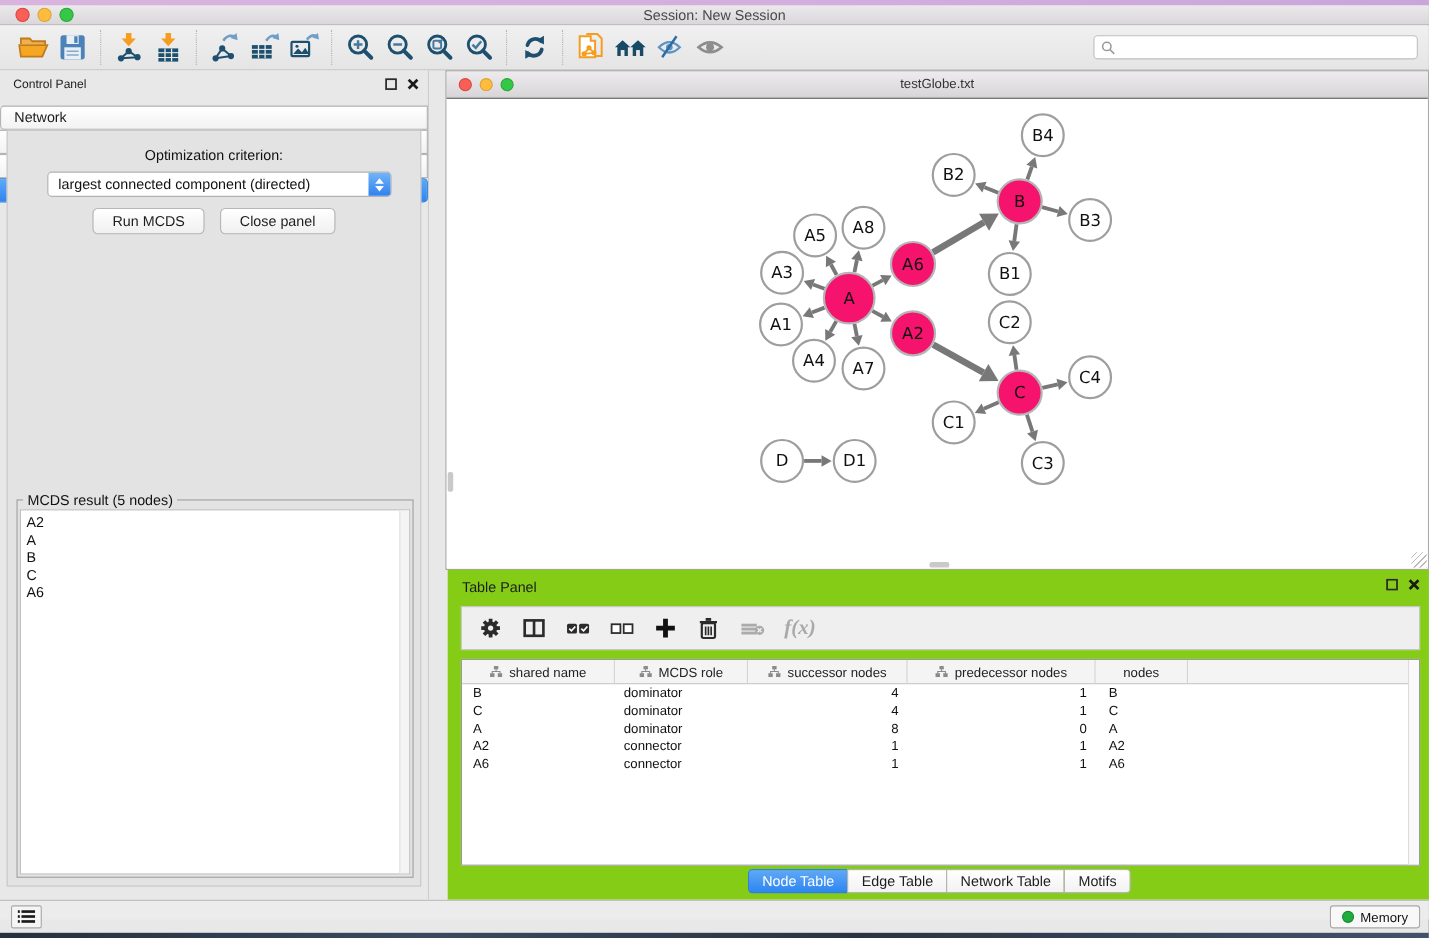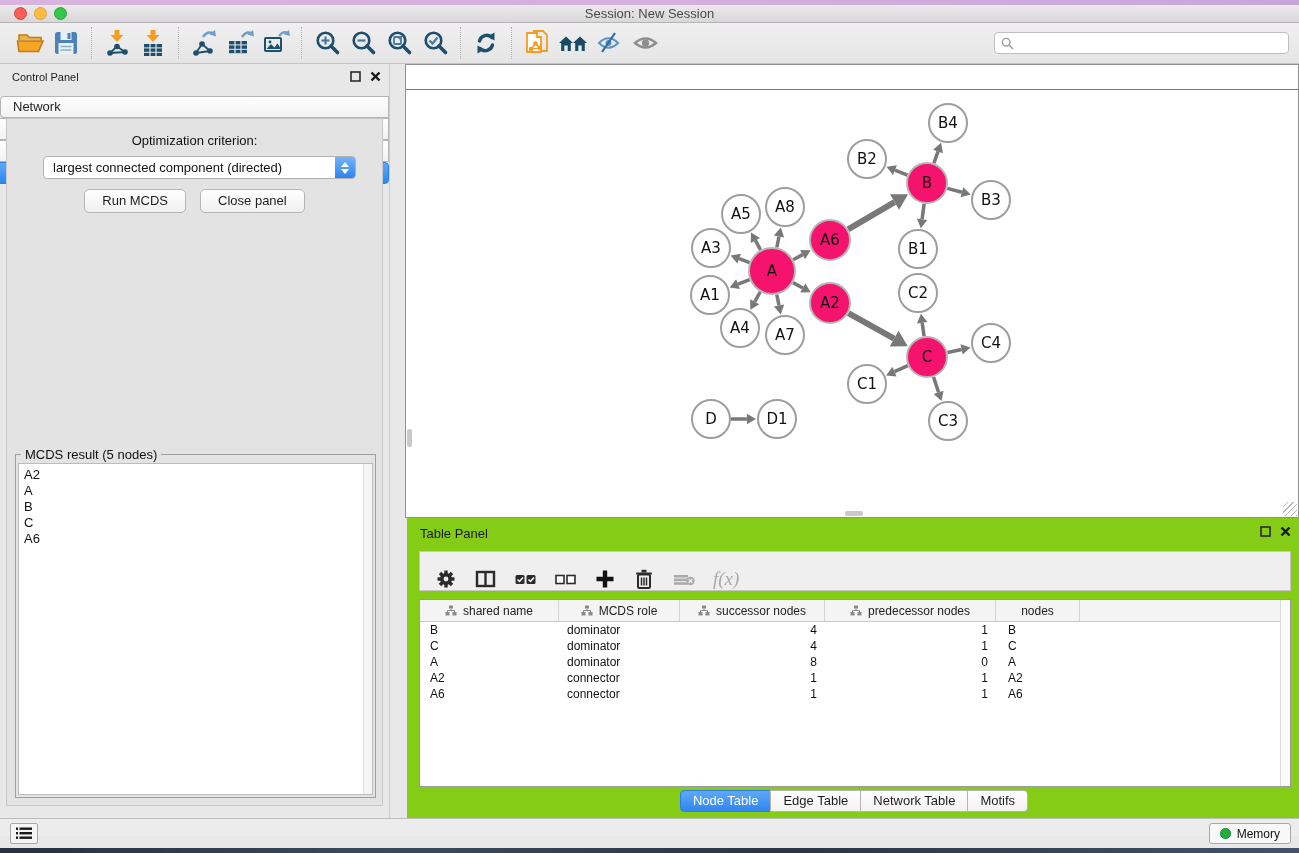--- a/index.html
+++ b/index.html
@@ -67,21 +67,21 @@
   .net-canvas{position:absolute;left:0;top:24px;right:0;bottom:0;background:#fff;border-top:1px solid #777;}
   .v-thumb{position:absolute;left:1px;top:339px;width:5px;height:18px;background:#c9c9c9;border-radius:2px;}
   .h-thumb{position:absolute;left:439px;bottom:1px;width:18px;height:5px;background:#c9c9c9;border-radius:2px;}
   .grip{position:absolute;right:1px;bottom:1px;width:14px;height:14px;
         background:repeating-linear-gradient(135deg,transparent 0 3px,#b9b9b9 3px 4px);}
   
   .table-panel{position:absolute;left:407px;top:518px;width:894px;height:300px;background:#84cc16;}
   .tp-title{position:absolute;left:13px;top:8px;font-size:13px;color:#1c1c1c;}
   .tp-icons{position:absolute;right:10px;top:8px;display:flex;gap:9px;align-items:center;}
   .tp-toolbar{position:absolute;left:12px;right:10px;top:33px;height:40px;background:#efefef;
-              border:1px solid #c6c6c6;display:flex;align-items:flex-end;gap:17px;padding-left:15px;}
+              border:1px solid #c6c6c6;display:flex;align-items:center;gap:17px;padding-left:15px;font-weight:bold;}
   .fx{font-family:"Liberation Serif",serif;font-style:italic;font-size:19px;color:#a9a9a9;}
   .tp-table{position:absolute;left:12px;right:10px;top:81px;height:188px;background:#fff;border:1px solid #9b9b9b;overflow:hidden;}
   .tbl-head{display:flex;height:22px;background:#f4f4f4;border-bottom:1px solid #c9c9c9;}
   .th{display:flex;align-items:center;justify-content:center;gap:6px;font-size:12px;color:#222;
       border-right:1px solid #d4d4d4;height:100%;flex:0 0 auto;}
   .th.filler{border-right:none;flex:1 1 auto;}
   .tbl-row{display:flex;height:16px;align-items:center;}
   .td{font-size:12px;color:#111;flex:0 0 auto;white-space:nowrap;}
   .tbl-track{position:absolute;right:0;top:0;bottom:0;width:10px;background:#fafafa;border-left:1px solid #dcdcdc;}
   .tp-tabs{position:absolute;left:0;right:0;top:272px;display:flex;justify-content:center;}
@@ -324,20 +324,28 @@
               <div class="result-item">C</div>
               <div class="result-item">A6</div>
             </div>
           <div class="result-track"></div>
         </div>
       </div>
     </div>
   </div>
 
   <div class="net-window">
+    <div class="net-titlebar">
+      <div class="net-lights">
+        <div class="light red"></div>
+        <div class="light yellow"></div>
+        <div class="light green"></div>
+      </div>
+      <div class="net-title">testGlobe.txt</div>
+    </div>
     <div class="net-canvas">
       <svg id="graph-svg" width="892" height="429" viewBox="0 0 892 429">
           <line x1="343.61836564142186" y1="189.66385846138508" x2="332.0702997580501" y2="194.13407751301287" stroke="#787878" stroke-width="3.5"></line>
           <polygon points="323.5839300637559,197.41912384628804 330.17508071962214,189.2380949970739 333.9655187964781,199.03006002895185" fill="#787878"></polygon>
           <line x1="343.543265126549" y1="172.53270652312503" x2="333.1644883204532" y2="168.6193972355807" stroke="#787878" stroke-width="3.5"></line>
           <polygon points="324.64964301426966,165.4088817922656 335.0167087685196,163.7069864820133 331.31226787238677,173.5318079891481" fill="#787878"></polygon>
           <line x1="354.25116583901666" y1="201.92761084925155" x2="348.7349961768999" y2="211.75328805989702" stroke="#787878" stroke-width="3.5"></line>
           <polygon points="344.2802298908604,219.6883405069049 344.15708130362617,209.18323058718192 353.3129110501737,214.3233455326121" fill="#787878"></polygon>
           <line x1="354.5334732741604" y1="159.91638634281102" x2="349.38093560199053" y2="150.4423654617245" stroke="#787878" stroke-width="3.5"></line>
           <polygon points="345.03321088510967,142.44816195004034 353.99297608950064,147.93406274044708 344.7688951144804,152.95066818300194" fill="#787878"></polygon>

